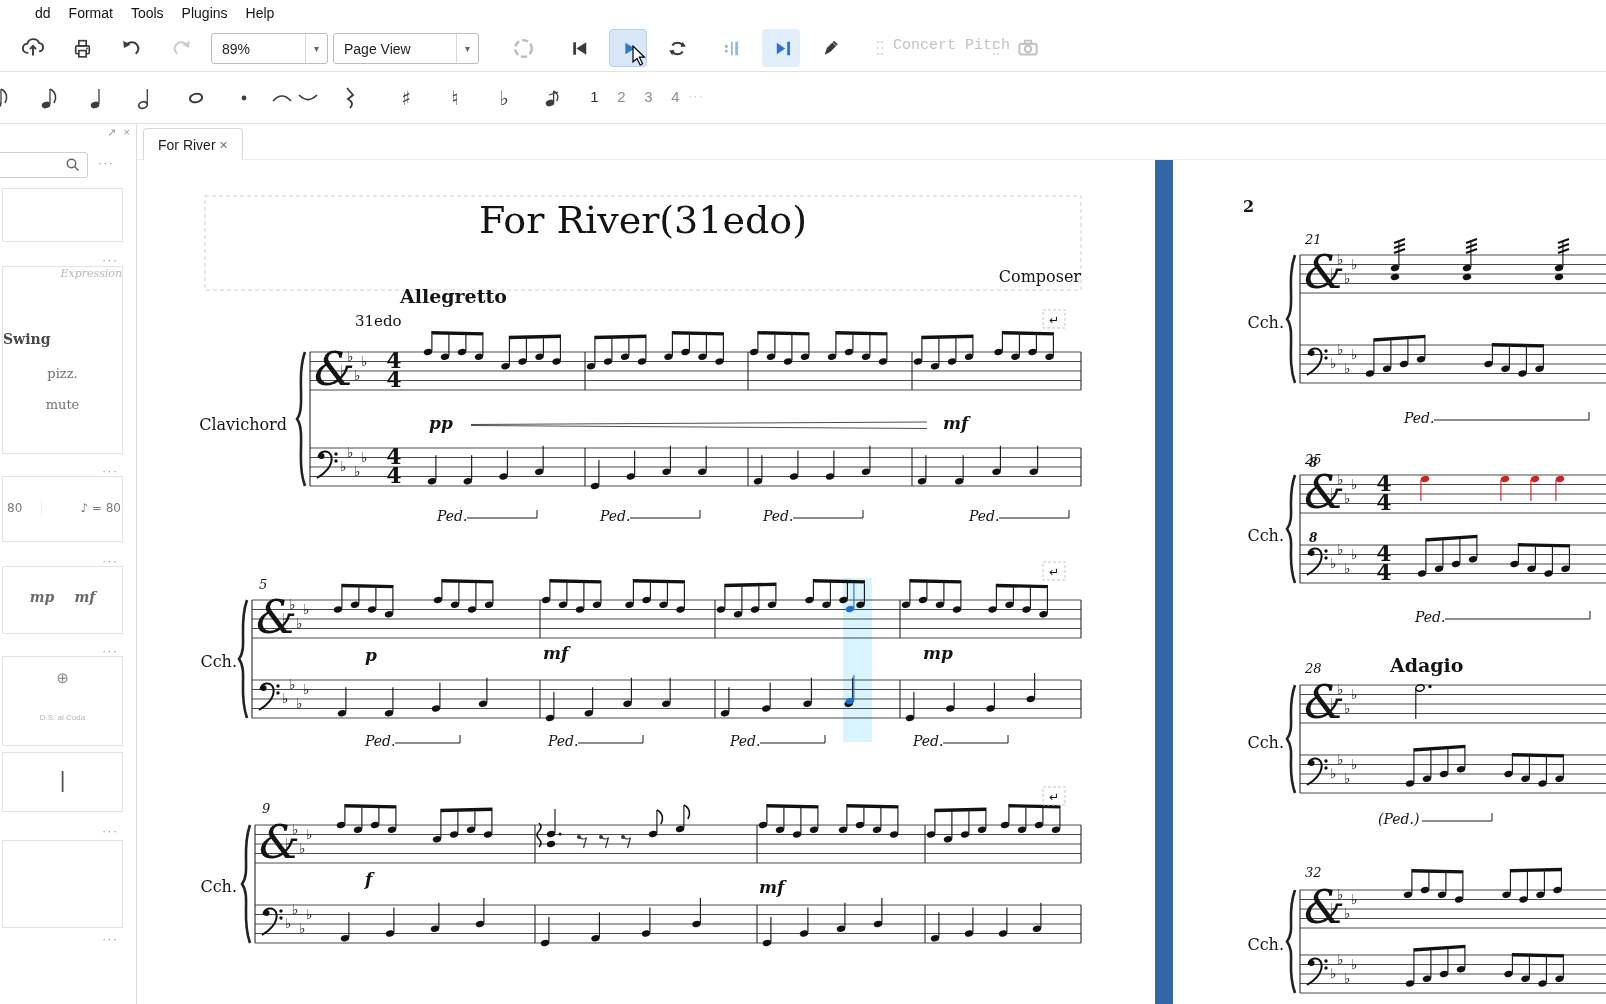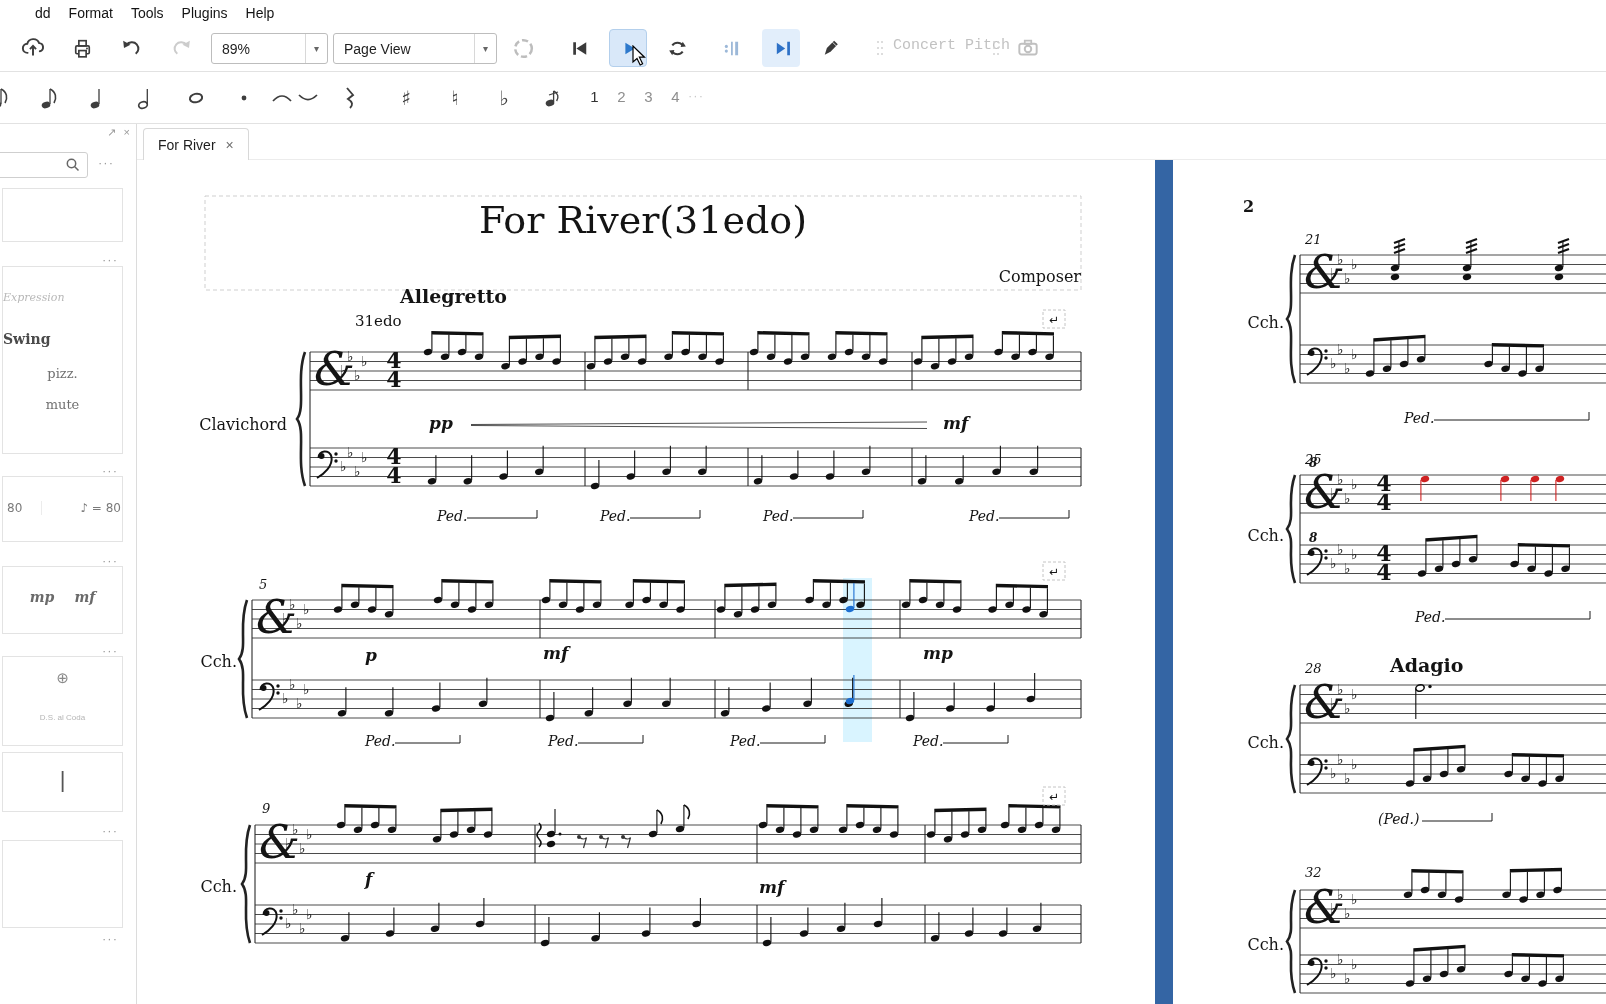--- a/index.html
+++ b/index.html
@@ -42,37 +42,37 @@
 
   
   .leftpanel{position:absolute;left:0;top:124px;width:137px;height:880px;background:#fff;
     border-right:1px solid #dcdcdc;overflow:hidden}
   .ptop{position:absolute;top:2px;right:6px;display:flex;gap:7px;color:#9a9a9a;font-size:11px}
   .searchbox{position:absolute;left:-26px;top:28px;width:114px;height:26px;
     border:1px solid #cfcfcf;border-radius:3px;display:flex;align-items:center;
     justify-content:flex-end;padding-right:6px;background:#fff}
   .kebab{position:absolute;color:#9b9b9b;font-size:13px;letter-spacing:1px}
   .cell{position:absolute;left:2px;width:121px;background:#fff;border:1px solid #e3e3e3}
-  .phead{position:absolute;top:24px;width:100%;text-align:left;font:italic 11px "DejaVu Serif",serif;color:#b8b8b8}
+  .phead{position:absolute;top:0;width:100%;text-align:right;font:italic 11px "DejaVu Serif",serif;color:#b8b8b8}
   .pswing{position:absolute;top:64px;width:100%;font:bold 14px "DejaVu Serif",serif;color:#4a4a4a}
   .ppizz{position:absolute;top:99px;width:100%;text-align:center;font:13px "DejaVu Serif",serif;color:#707070}
   .pmute{position:absolute;top:130px;width:100%;text-align:center;font:13px "DejaVu Serif",serif;color:#707070}
   .tempoL{position:absolute;left:4px;top:24px;font:12px "DejaVu Sans",sans-serif;color:#7a7a7a}
   .tempoR{position:absolute;left:38px;top:24px;width:80px;text-align:right;border-left:1px solid #ececec;
     font:12px "DejaVu Sans",sans-serif;color:#7a7a7a}
   .dynrow{position:absolute;top:22px;width:100%;display:flex;justify-content:center;gap:20px;
     font:italic bold 14px "DejaVu Serif",serif;color:#6a6a6a}
   .coda{position:absolute;top:12px;width:100%;text-align:center;font-size:15px;color:#8a8a8a}
   .jump{position:absolute;top:56px;width:100%;text-align:center;font-size:8px;color:#b5b5b5}
   .pbar{position:absolute;top:14px;width:100%;text-align:center;font-size:22px;color:#555}
 
   
   .tabbar{position:absolute;left:137px;top:124px;width:1469px;height:36px;background:#fff;
     border-bottom:1px solid #ececec}
-  .tab{position:absolute;left:6px;top:4px;height:33px;padding:0 14px;display:flex;gap:10px;
+  .tab{position:absolute;left:6px;top:4px;height:33px;padding:0 14px;display:flex;gap:4px;
     align-items:center;background:#fff;border:1px solid #d8d8d8;border-bottom:none;
     border-radius:4px 4px 0 0;font-size:14px;color:#1e1e1e}
   .tclose{color:#6f6f6f;font-size:14px}
 
   
   .score{position:absolute;left:137px;top:160px;width:1469px;height:844px;background:#fff;overflow:hidden}
   #score-svg{position:absolute;left:0;top:0;overflow:hidden;font-family:"DejaVu Serif",serif}
   #score-svg text{fill:#141414}
   .title{font:38px "DejaVu Serif",serif}
   .comp{font:16px "DejaVu Serif",serif}
@@ -133,21 +133,21 @@
     <div class="ibtn" style="left:162px">
       <svg width="25" height="25" viewBox="0 0 24 24">
         <path d="M17,8.5 C14.5,5.5 9.5,5 7,8 C4.5,11 5,15 8,17" fill="none" stroke="#cccccc" stroke-width="1.9"></path>
         <polygon points="20,4.5 19.2,11.5 13,8.5" fill="#cccccc"></polygon>
       </svg>
     </div>
     <div class="select" style="left:211px;width:117px">
       <span class="val">89%</span>
       <span class="arr">▾</span>
     </div>
-    <div class="select" style="left:333px;width:164px">
+    <div class="select" style="left:333px;width:146px">
       <span class="val">Page View</span>
       <span class="arr">▾</span>
     </div>
     <div class="ibtn" style="left:504px">
       <svg width="25" height="25" viewBox="0 0 24 24">
         <circle cx="12" cy="12" r="8" fill="none" stroke="#bdbdbd" stroke-width="2.4" stroke-dasharray="6 3"></circle>
       </svg>
     </div>
     <div class="ibtn" style="left:560px">
       <svg width="25" height="25" viewBox="0 0 24 24">

